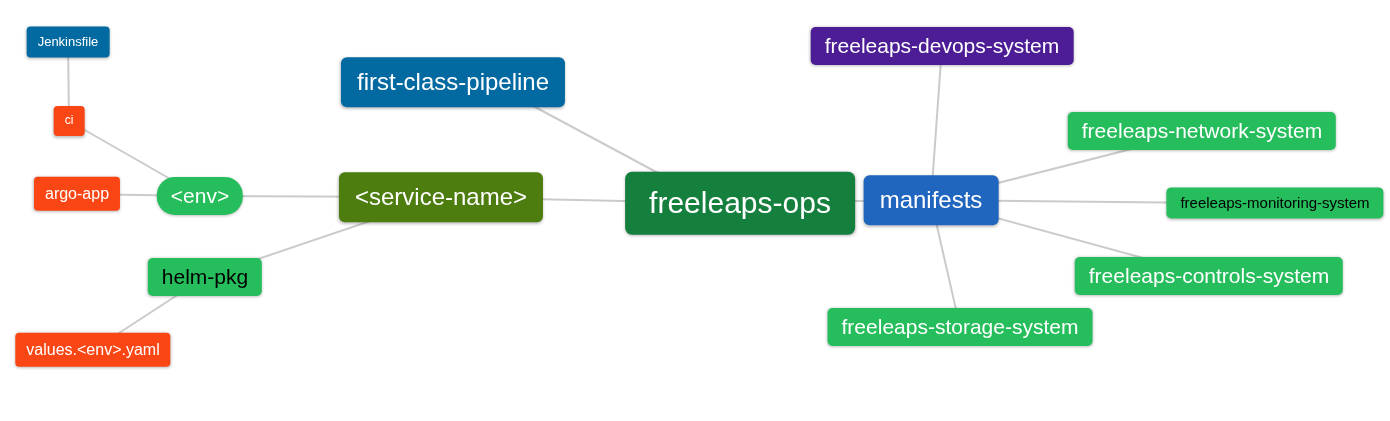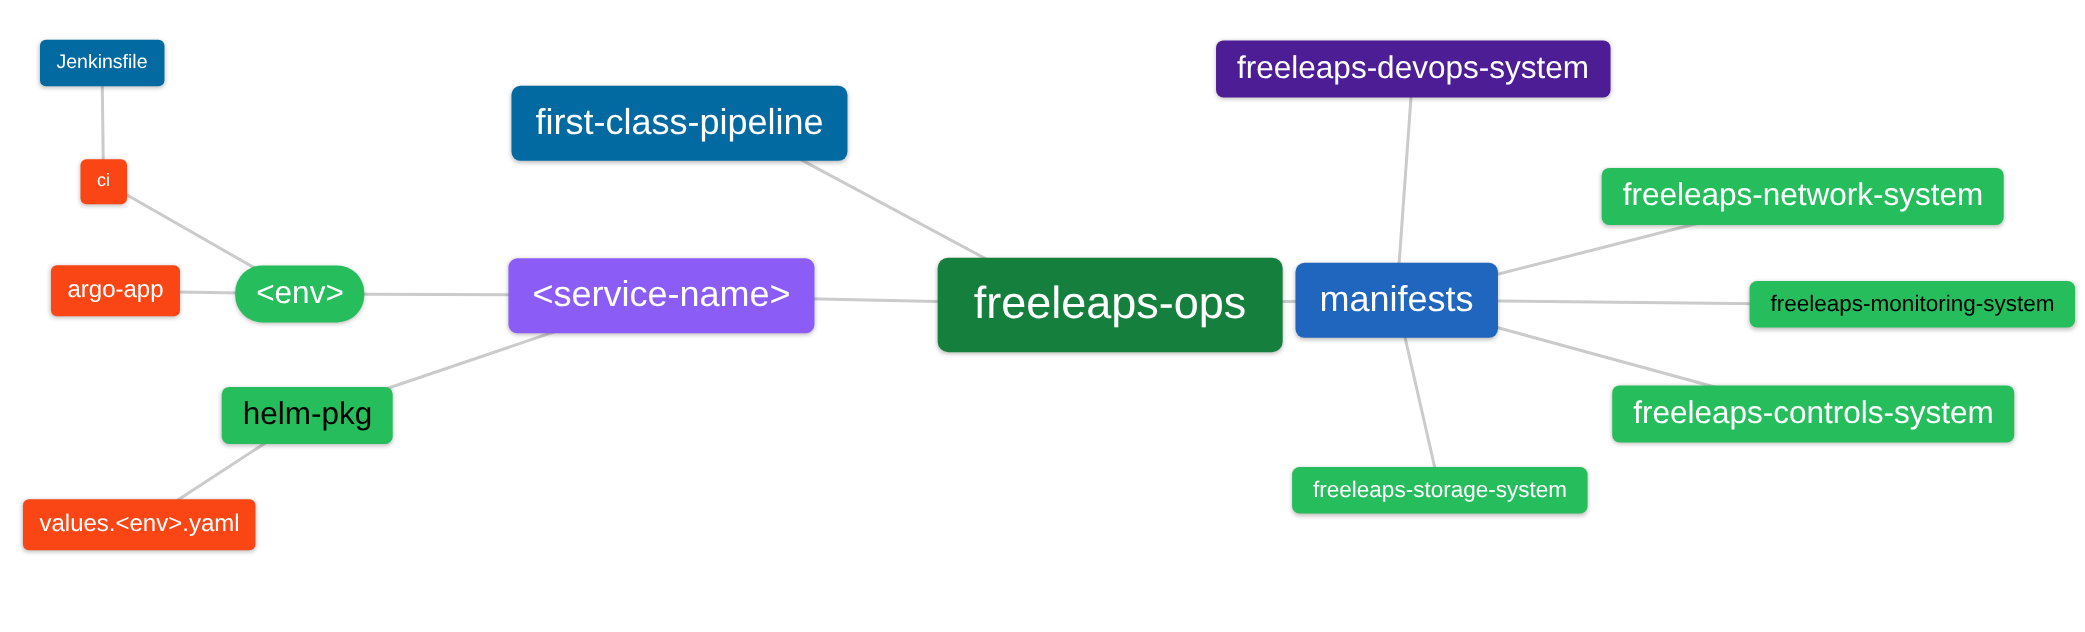--- a/index.html
+++ b/index.html
@@ -56,27 +56,27 @@
       <line x1="205" y1="277" x2="93" y2="350" stroke="#cbcbcb" stroke-width="2"></line>
       <line x1="931" y1="200" x2="942" y2="46" stroke="#cbcbcb" stroke-width="2"></line>
       <line x1="931" y1="200" x2="1202" y2="131" stroke="#cbcbcb" stroke-width="2"></line>
       <line x1="931" y1="200" x2="1215" y2="203" stroke="#cbcbcb" stroke-width="2"></line>
       <line x1="931" y1="200" x2="1209" y2="276" stroke="#cbcbcb" stroke-width="2"></line>
       <line x1="931" y1="200" x2="960" y2="327" stroke="#cbcbcb" stroke-width="2"></line>
     </svg>
   <div id="node-layer">
       <div class="node root" style="left: 740px; top: 203px; background: #15803d; color: rgb(255, 255, 255); font-size: 30px; text-decoration: underline;"><span class="node-label">freeleaps-ops</span></div>
       <div class="node branch" style="left: 453px; top: 63px; background: #0369a1; color: rgb(255, 255, 255); font-size: 24px; margin-top: 19px;"><span class="node-label">first-class-pipeline</span></div>
-      <div class="node branch" style="left: 441px; top: 197px; background: #8b5cf6; color: rgb(255, 255, 255); font-size: 24px;"><span class="node-label">&lt;service-name&gt;</span></div>
+      <div class="node branch" style="left: 441px; top: 197px; background: #4d7c0f; color: rgb(255, 255, 255); font-size: 24px;"><span class="node-label">&lt;service-name&gt;</span></div>
       <div class="node branch" style="left: 931px; top: 200px; background: rgb(32, 101, 190); color: rgb(255, 255, 255); font-size: 24px;"><span class="node-label">manifests</span></div>
       <div class="node group" style="left: 200px; top: 196px; background: rgb(38, 190, 92); color: rgb(255, 255, 255); font-size: 21px; border-radius: 18px;"><span class="node-label">&lt;env&gt;</span></div>
       <div class="node group" style="left: 205px; top: 277px; background: rgb(38, 190, 92); color: #000000; font-size: 21px;"><span class="node-label">helm-pkg</span></div>
       <div class="node item" style="left: 69px; top: 121px; background: rgb(250, 70, 20); color: rgb(255, 255, 255); font-size: 12px;"><span class="node-label">ci</span></div>
       <div class="node item" style="left: 77px; top: 194px; background: rgb(250, 70, 20); color: rgb(255, 255, 255); font-size: 16px;"><span class="node-label">argo-app</span></div>
       <div class="node item" style="left: 93px; top: 350px; background: rgb(250, 70, 20); color: rgb(255, 255, 255); font-size: 16px;"><span class="node-label">values.&lt;env&gt;.yaml</span></div>
       <div class="node file" style="left: 68px; top: 42px; background: #0369a1; color: rgb(255, 255, 255); font-size: 13px;"><span class="node-label">Jenkinsfile</span></div>
       <div class="node group" style="left: 942px; top: 46px; background: #4c1d95; color: rgb(255, 255, 255); font-size: 21px;"><span class="node-label">freeleaps-devops-system</span></div>
       <div class="node group" style="left: 1202px; top: 131px; background: rgb(38, 190, 92); color: rgb(255, 255, 255); font-size: 21px;"><span class="node-label">freeleaps-network-system</span></div>
       <div class="node group" style="left: 1275px; top: 203px; background: rgb(38, 190, 92); color: #000000; font-size: 15px;"><span class="node-label">freeleaps-monitoring-system</span></div>
       <div class="node group" style="left: 1209px; top: 276px; background: rgb(38, 190, 92); color: rgb(255, 255, 255); font-size: 21px;"><span class="node-label">freeleaps-controls-system</span></div>
-      <div class="node group" style="left: 960px; top: 327px; background: rgb(38, 190, 92); color: rgb(255, 255, 255); font-size: 15px;"><span class="node-label">freeleaps-storage-system</span></div>
+      <div class="node group" style="left: 960px; top: 327px; background: rgb(38, 190, 92); color: rgb(255, 255, 255); font-size: 21px;"><span class="node-label">freeleaps-storage-system</span></div>
     </div>
 </div>
 
 </body></html>

